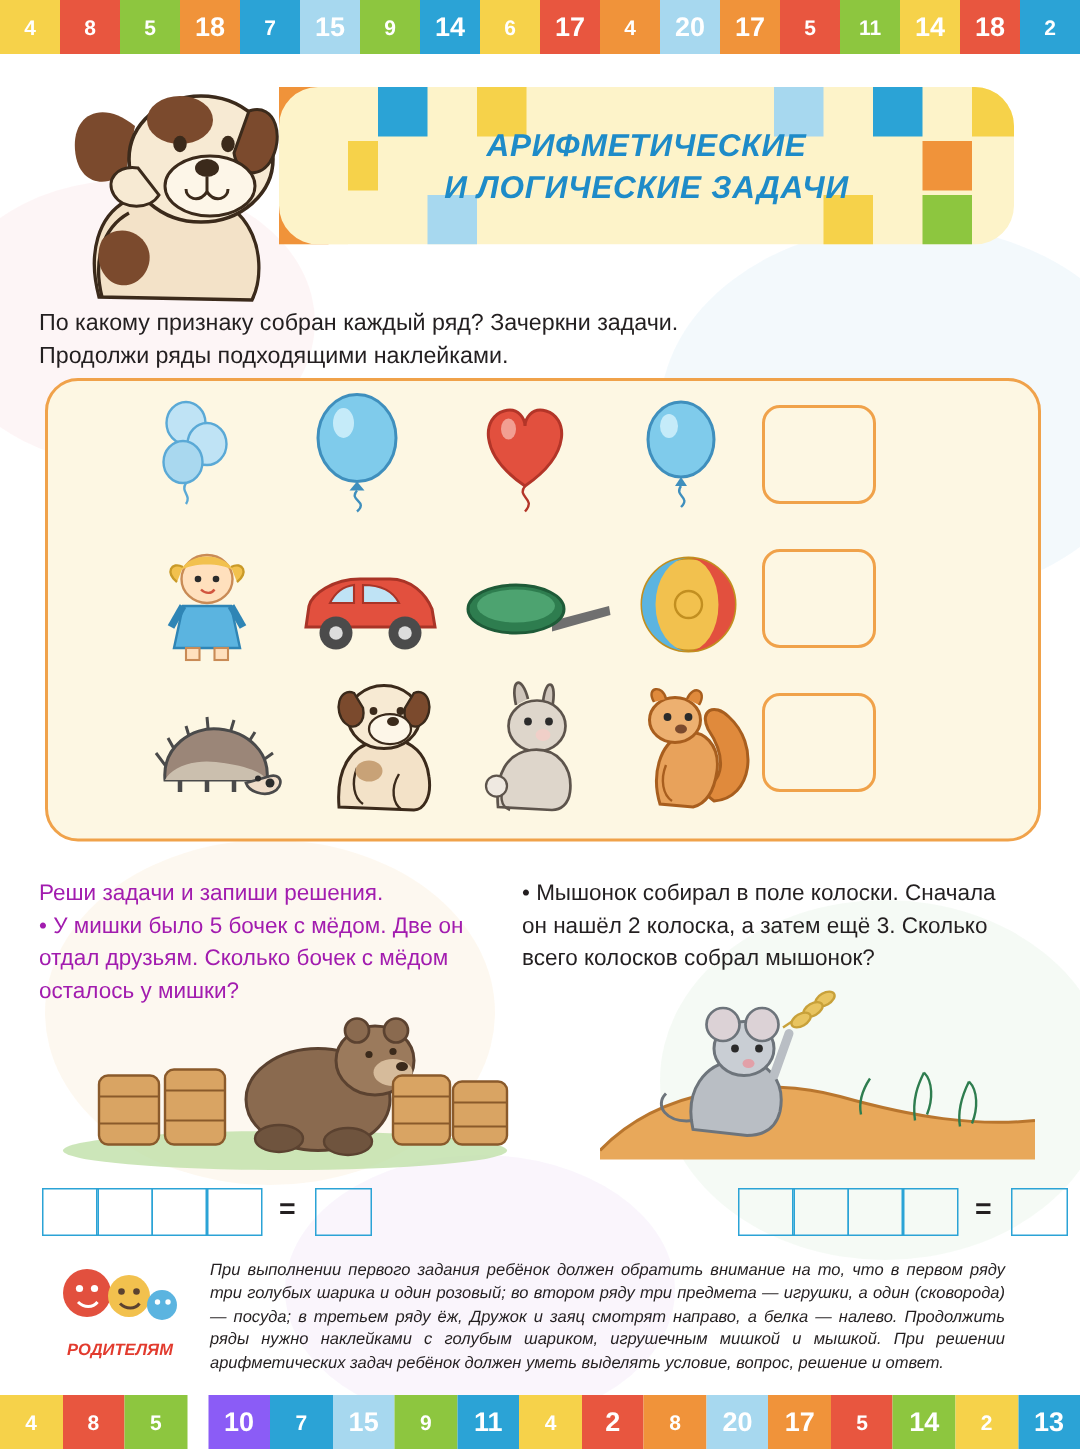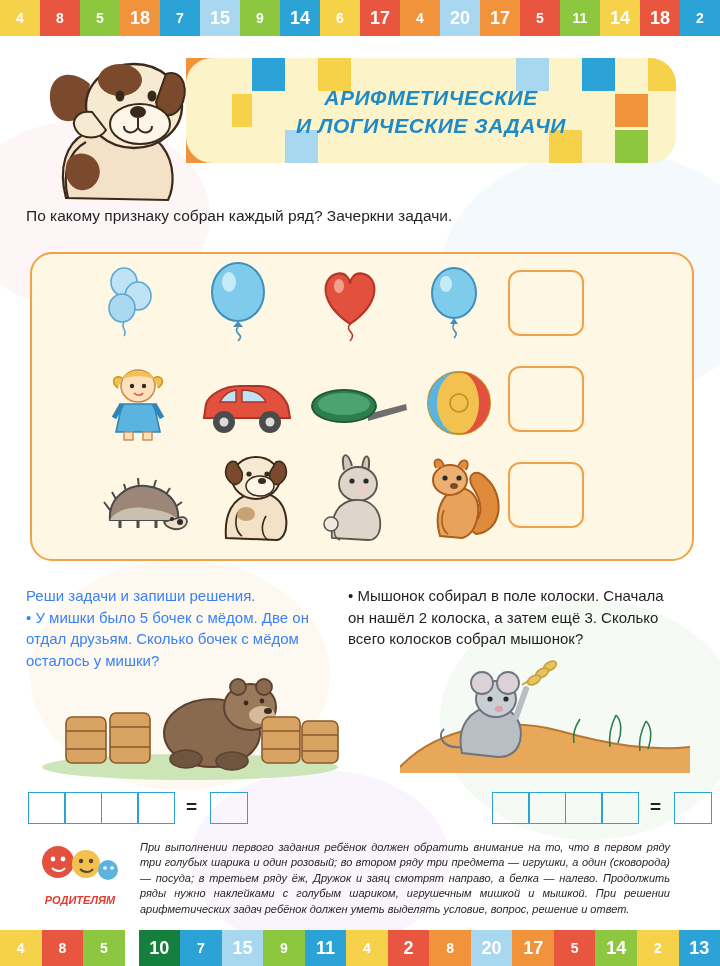--- a/index.html
+++ b/index.html
@@ -66,21 +66,21 @@
     background:#fdf7e3;border:2px solid #f0a24a;border-radius:22px;
   }
   .slot{
     position:absolute;width:72px;height:62px;border:2px solid #f0a24a;border-radius:12px;
   }
   .slot1{left:476px;top:16px;}
   .slot2{left:476px;top:112px;}
   .slot3{left:476px;top:208px;}
 
   
-  .probL{position:absolute;left:26px;top:585px;width:310px;font-size:15px;color:#3b82f6;line-height:21.5px;}
+  .probL{position:absolute;left:26px;top:585px;width:310px;font-size:15px;color:#a21caf;line-height:21.5px;}
   .probR{position:absolute;left:348px;top:585px;width:330px;font-size:15px;color:#231f20;line-height:21.5px;}
 
   
   .ansrow{position:absolute;height:30px;}
   .ansrow.left{left:28px;top:792px;}
   .ansrow.right{left:492px;top:792px;}
   .ab{
     width:36px;height:30px;border:1.6px solid #2ba3d6;float:left;margin-right:-1.6px;
     background:transparent;
   }
@@ -178,20 +178,21 @@
 
       <ellipse cx="92" cy="48" rx="4.5" ry="5.5" fill="#3b2a1b"></ellipse>
       <ellipse cx="124" cy="48" rx="4.5" ry="5.5" fill="#3b2a1b"></ellipse>
 
       <path d="M64 64 C50 62 42 72 48 82 C54 92 72 92 78 82 Z" fill="#f7ead3" stroke="#3b2a1b" stroke-width="2"></path>
     </svg>
   </div>
 
   <div class="instr">
     <div>По какому признаку собран каждый ряд? Зачеркни задачи.</div>
+    <div>Продолжи ряды подходящими наклейками.</div>
   </div>
 
   <div class="exbox">
 
     <svg style="position:absolute;left:62px;top:12px;" width="88" height="72" viewBox="0 0 88 72">
       <ellipse cx="30" cy="16" rx="13" ry="14" fill="#bfe3f5" stroke="#5aa9d6" stroke-width="1.6"></ellipse>
       <ellipse cx="44" cy="30" rx="13" ry="14" fill="#bfe3f5" stroke="#5aa9d6" stroke-width="1.6"></ellipse>
       <ellipse cx="28" cy="42" rx="13" ry="14" fill="#a9d8ef" stroke="#5aa9d6" stroke-width="1.6"></ellipse>
       <path d="M30 56 C26 62 34 64 30 70" fill="none" stroke="#5aa9d6" stroke-width="1.6"></path>
     </svg>
@@ -413,21 +414,21 @@
     </svg>
     <div class="lbl">РОДИТЕЛЯМ</div>
   </div>
 
   <div class="note">При выполнении первого задания ребёнок должен обратить внимание на то, что в первом ряду три голубых шарика и один розовый; во втором ряду три предмета — игрушки, а один (сковорода) — посуда; в третьем ряду ёж, Дружок и заяц смотрят направо, а белка — налево. Продолжить ряды нужно наклейками с голубым шариком, игрушечным мишкой и мышкой. При решении арифметических задач ребёнок должен уметь выделять условие, вопрос, решение и ответ.</div>
 
   <div class="strip bottom" id="strip-bottom">
       <div class="cell" style="background: rgb(246, 210, 74); color: rgb(255, 255, 255);">4</div>
       <div class="cell" style="background: rgb(232, 86, 63); color: rgb(255, 255, 255);">8</div>
       <div class="cell" style="background: rgb(141, 198, 63); color: rgb(255, 255, 255);">5</div>
-      <div class="cell big" style="background: #15803d; color: rgb(255, 255, 255); margin-left: 14px;">10</div>
+      <div class="cell big" style="background: #8b5cf6; color: rgb(255, 255, 255); margin-left: 14px;">10</div>
       <div class="cell" style="background: rgb(43, 163, 214); color: rgb(255, 255, 255);">7</div>
       <div class="cell big" style="background: rgb(167, 216, 239); color: rgb(255, 255, 255);">15</div>
       <div class="cell" style="background: rgb(141, 198, 63); color: rgb(255, 255, 255);">9</div>
       <div class="cell big" style="background: rgb(43, 163, 214); color: rgb(255, 255, 255);">11</div>
       <div class="cell" style="background: rgb(246, 210, 74); color: rgb(255, 255, 255);">4</div>
       <div class="cell big" style="background: rgb(232, 86, 63); color: rgb(255, 255, 255);">2</div>
       <div class="cell" style="background: rgb(240, 147, 58); color: rgb(255, 255, 255);">8</div>
       <div class="cell big" style="background: rgb(167, 216, 239); color: rgb(255, 255, 255);">20</div>
       <div class="cell big" style="background: rgb(240, 147, 58); color: rgb(255, 255, 255);">17</div>
       <div class="cell" style="background: rgb(232, 86, 63); color: rgb(255, 255, 255);">5</div>

